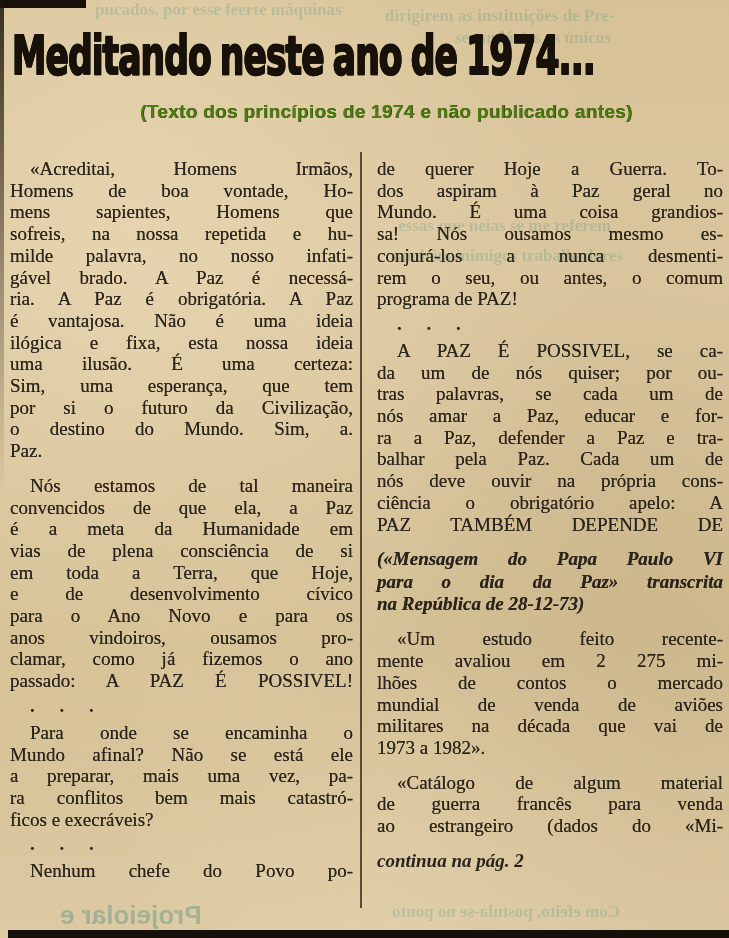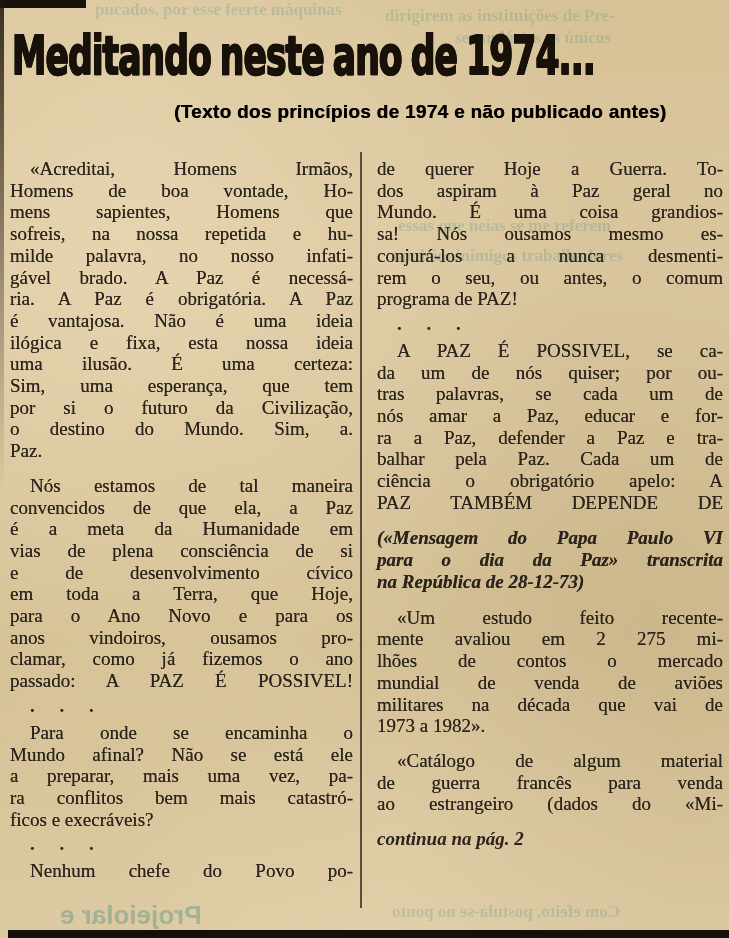--- a/index.html
+++ b/index.html
@@ -25,23 +25,22 @@
     position:absolute;left:12px;top:24px;width:1060px;
     font-family:"DejaVu Sans", sans-serif;font-weight:bold;
     font-size:54px;letter-spacing:-1.5px;word-spacing:-3px;color:#17110a;
     transform:scaleX(0.64);transform-origin:0 0;white-space:nowrap;
     -webkit-text-stroke:2px #17110a;
     text-shadow:0.8px 0 0 #17110a,-0.8px 0 0 #17110a,0 0.8px 0 #17110a;
   }
   .subtitle{
     position:absolute;left:140px;top:101px;
     font-family:"Liberation Sans", sans-serif;font-weight:bold;
-    font-size:19px;letter-spacing:0.3px;color:#000000;white-space:nowrap;
+    font-size:19px;letter-spacing:0.3px;color:#4d7c0f;white-space:nowrap;
     text-shadow:0.4px 0 0 #221c14;
-    margin-left:34px;
   }
 
   
   .col{position:absolute;top:148px;font-size:19px;}
   .col-left{left:10px;width:343px;}
   .col-right{left:377px;width:346px;}
   .col > div{margin-top:13px;}
   .col > div:first-child{margin-top:10px;}
   .col > .dots{margin-top:8px;margin-bottom:-3px;}
   .line{
@@ -99,22 +98,22 @@
       <div class="line">Sim, uma esperança, que tem</div>
       <div class="line">por si o futuro da Civilização,</div>
       <div class="line">o destino do Mundo. Sim, a.</div>
       <div class="line noj">Paz.</div>
     </div>
     <div class="para">
       <div class="line ind">Nós estamos de tal maneira</div>
       <div class="line">convencidos de que ela, a Paz</div>
       <div class="line">é a meta da Humanidade em</div>
       <div class="line">vias de plena consciência de si</div>
+      <div class="line">em toda a Terra, que Hoje,</div>
       <div class="line">e de desenvolvimento cívico</div>
-      <div class="line">em toda a Terra, que Hoje,</div>
       <div class="line">para o Ano Novo e para os</div>
       <div class="line">anos vindoiros, ousamos pro-</div>
       <div class="line">clamar, como já fizemos o ano</div>
       <div class="line">passado: A PAZ É POSSIVEL!</div>
     </div>
     <div class="dots">. . .</div>
     <div class="para">
       <div class="line ind">Para onde se encaminha o</div>
       <div class="line">Mundo afinal? Não se está ele</div>
       <div class="line">a preparar, mais uma vez, pa-</div>
@@ -137,20 +136,21 @@
       <div class="line noj">programa de PAZ!</div>
     </div>
     <div class="dots">. . .</div>
     <div class="para">
       <div class="line ind">A PAZ É POSSIVEL, se ca-</div>
       <div class="line">da um de nós quiser; por ou-</div>
       <div class="line">tras palavras, se cada um de</div>
       <div class="line">nós amar a Paz, educar e for-</div>
       <div class="line">ra a Paz, defender a Paz e tra-</div>
       <div class="line">balhar pela Paz. Cada um de</div>
+      <div class="line">nós deve ouvir na própria cons-</div>
       <div class="line">ciência o obrigatório apelo: A</div>
       <div class="line">PAZ TAMBÉM DEPENDE DE</div>
     </div>
     <div class="para citation">
       <div class="line">(«Mensagem do Papa Paulo VI</div>
       <div class="line">para o dia da Paz» transcrita</div>
       <div class="line noj">na República de 28-12-73)</div>
     </div>
     <div class="para">
       <div class="line ind">«Um estudo feito recente-</div>

